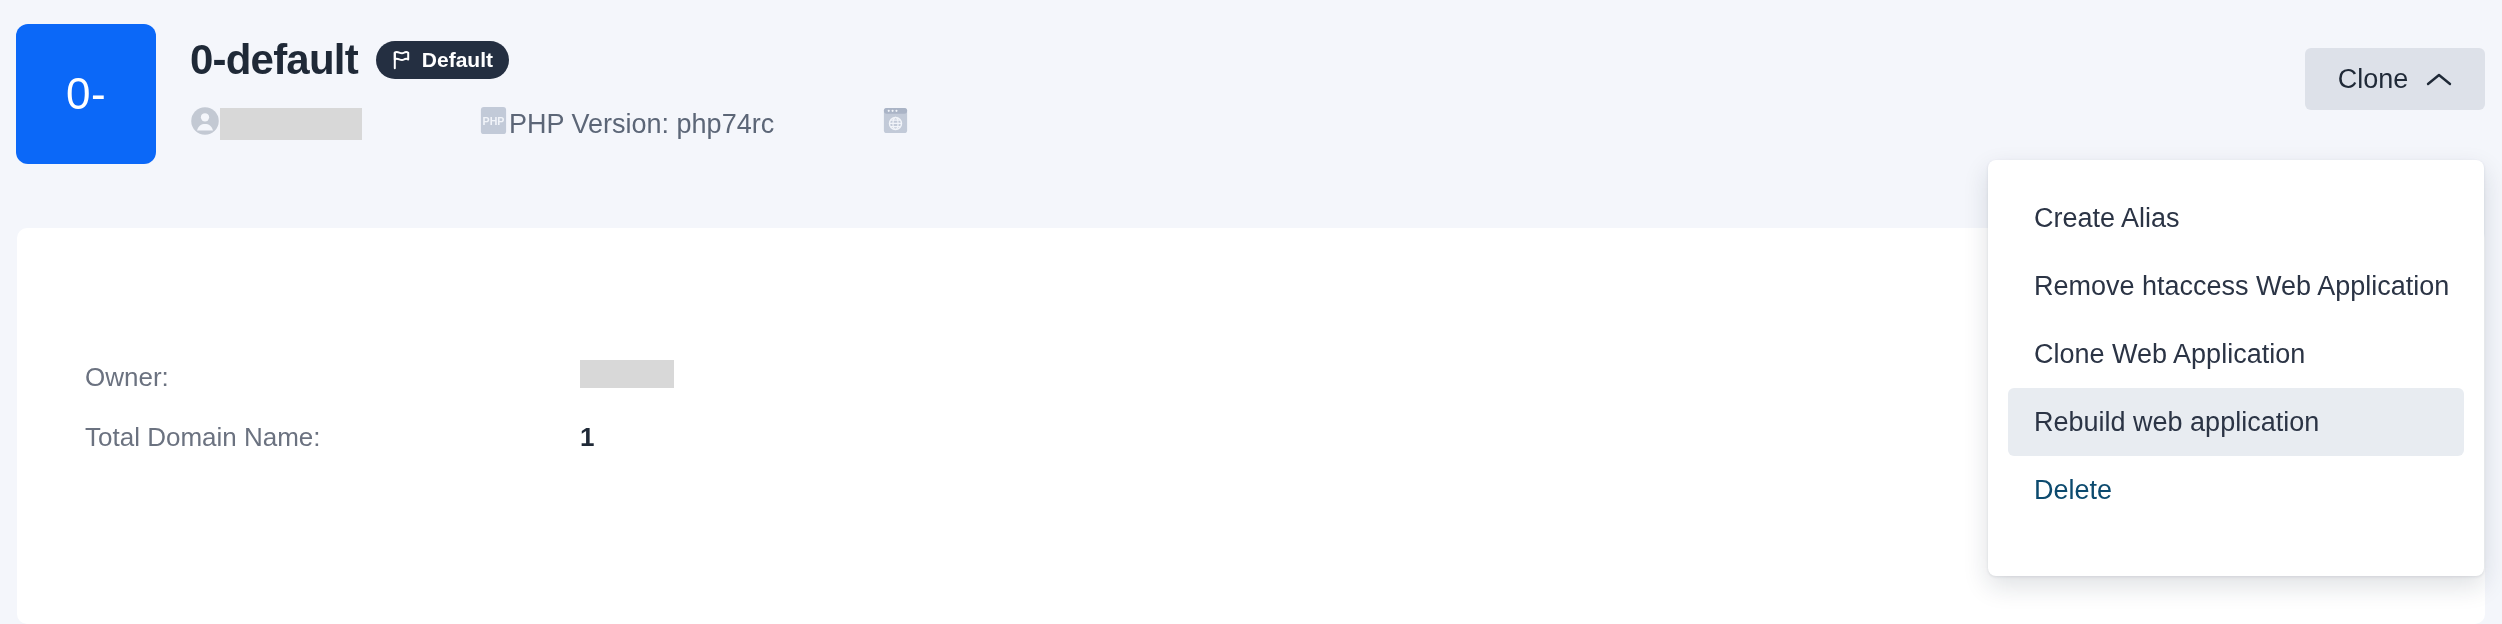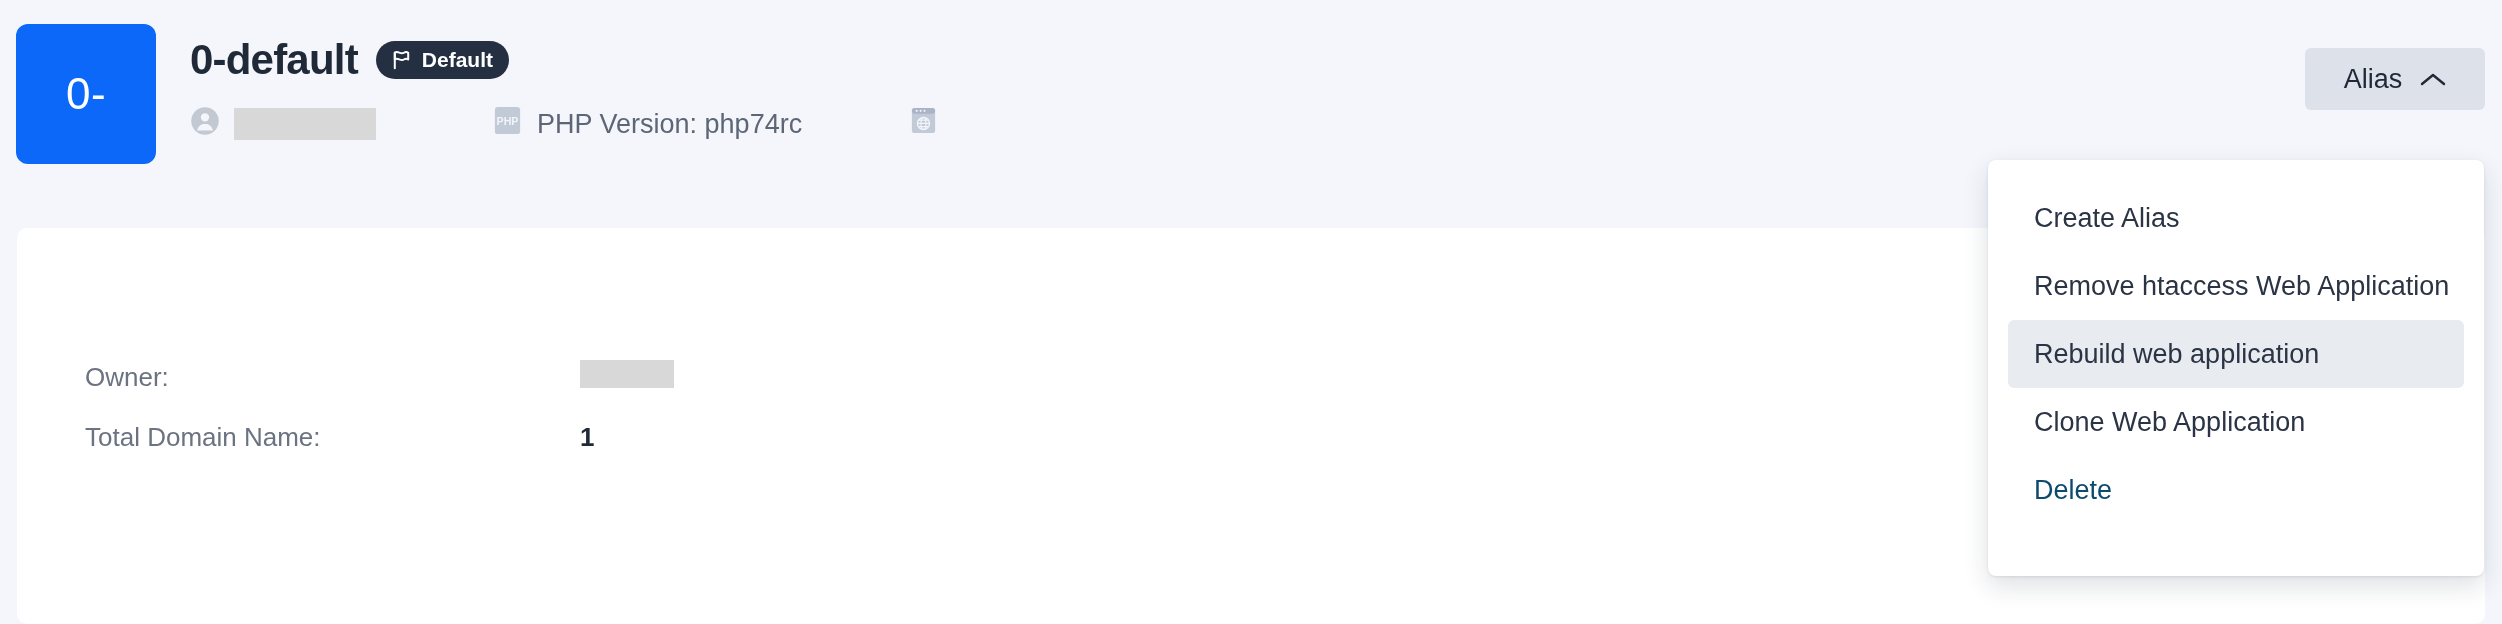--- a/index.html
+++ b/index.html
@@ -82,21 +82,20 @@
   .meta-row {
     display: flex;
     align-items: center;
     margin-top: 22px;
     height: 36px;
   }
 
   .meta-item {
     display: flex;
     align-items: center;
-    gap: 14px;
     color: #5c6677;
     font-size: 27px;
     white-space: nowrap;
   }
 
   .meta-gap-1 { width: 116px; }
   .meta-gap-2 { width: 106px; }
 
   .redacted-owner {
     display: inline-block;
@@ -276,41 +275,41 @@
             <ellipse cx="16" cy="19" rx="2.6" ry="6.2" fill="none" stroke="#f1f4f9" stroke-width="1.3"></ellipse>
             <path d="M10 19 H22 M10.8 15.6 H21.2 M10.8 22.4 H21.2" stroke="#f1f4f9" stroke-width="1.3"></path>
           </svg>
         </span>
       </div>
 
     </div>
   </div>
 
   <button class="more-button">
-    <span>Alias</span>
+    <span>Clone</span>
     <span>
       <svg width="26" height="16" viewBox="0 0 26 16" fill="none" stroke="#1f2937" stroke-width="2.4" stroke-linecap="round" stroke-linejoin="round">
         <path d="M2 12 L13 3 L24 12"></path>
       </svg>
     </span>
   </button>
 </div>
 
 <div class="dropdown">
   <div class="dropdown-item">
     <span>Create Alias</span>
   </div>
   <div class="dropdown-item">
     <span>Remove htaccess Web Application</span>
   </div>
+  <div class="dropdown-item">
+    <span>Clone Web Application</span>
+  </div>
   <div class="dropdown-item is-active">
     <span>Rebuild web application</span>
-  </div>
-  <div class="dropdown-item">
-    <span>Clone Web Application</span>
   </div>
   <div class="dropdown-item is-danger">
     <span>Delete</span>
   </div>
 </div>
 
 <div class="content-card">
 
   <div class="summary-list">
 

